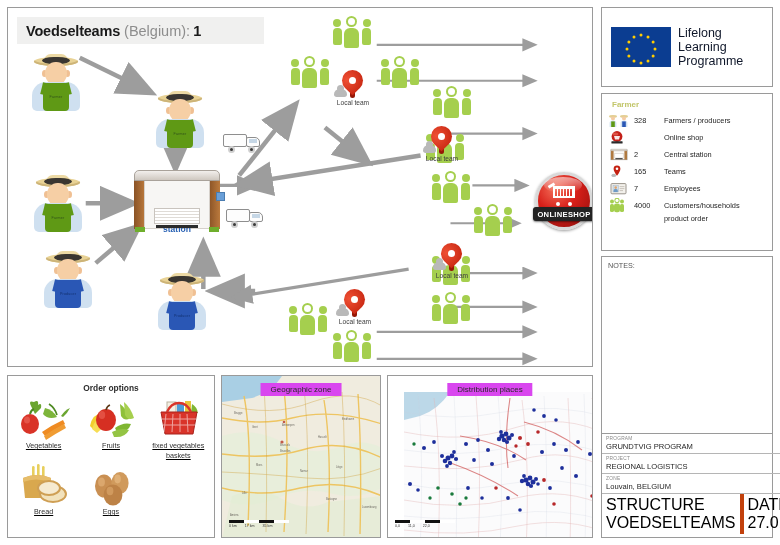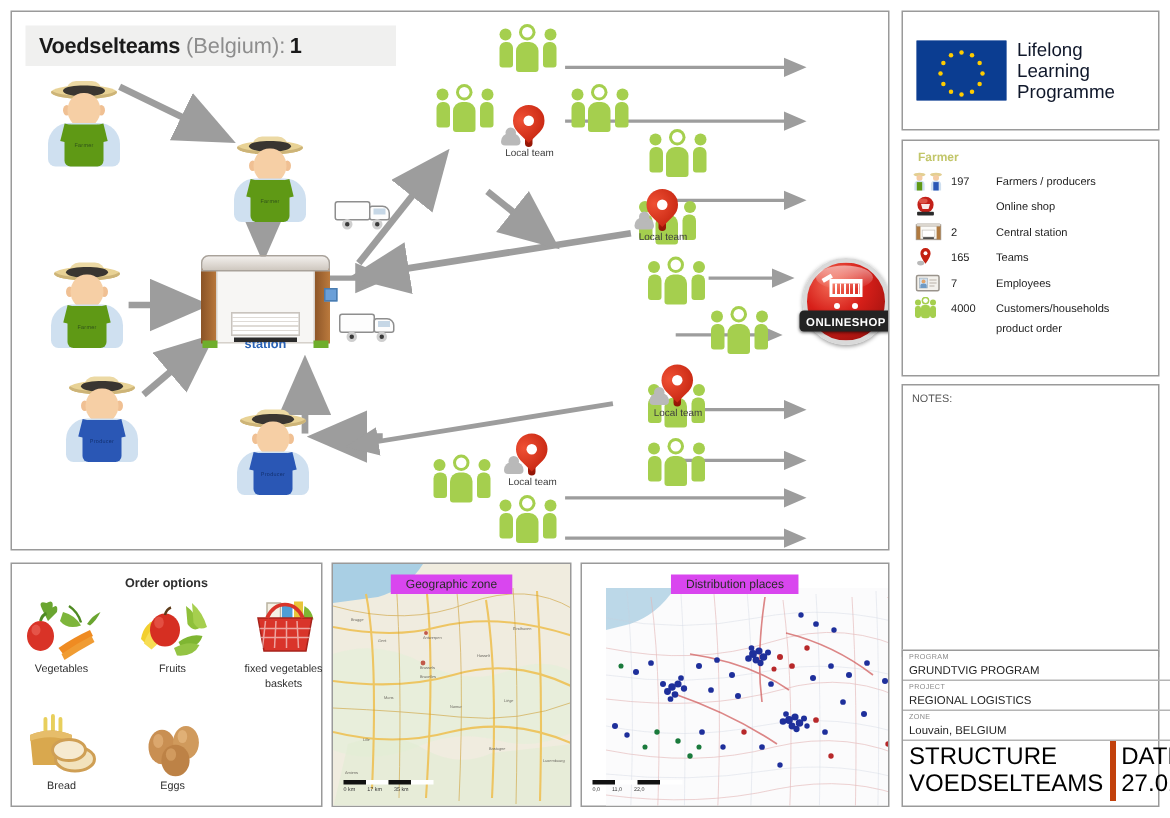--- a/index.html
+++ b/index.html
@@ -116,21 +116,21 @@
   .shop .cart .wh{position:absolute;bottom:0;width:4px;height:4px;border-radius:50%;background:#fff;}
   .shop .cart .wh.a{left:8px;} .shop .cart .wh.b{left:20px;}
   .shop .ribbon{position:absolute;left:-2px;top:35px;width:62px;height:14px;background:#232323;
        border-radius:3px;display:flex;align-items:center;justify-content:center;
        box-shadow:0 1px 2px rgba(0,0,0,.5);}
   .shop .ribbon span{color:#fff;font-size:7.6px;font-weight:bold;letter-spacing:.3px;}
 
   
   #orderopts{left:7px;top:375px;width:208px;height:163px;}
   #orderopts h4{margin:0;padding:7px 0 3px;text-align:center;font-size:8.4px;font-weight:bold;color:#2e2e2e;}
-  .ogrid{display:grid;grid-template-columns:repeat(3,1fr);gap:16px;padding:2px 4px;}
+  .ogrid{display:grid;grid-template-columns:repeat(3,1fr);gap:4px;padding:2px 4px;text-decoration:underline;}
   .ocell{display:flex;flex-direction:column;align-items:center;}
   .ocell .art{width:58px;height:42px;position:relative;}
   .ocell .cap{font-size:7.2px;color:#2e2e2e;text-align:center;line-height:9.5px;margin-top:1px;}
 
   
   #mapzone{left:221px;top:375px;width:160px;height:163px;overflow:hidden;padding:0;}
   #mapdist{left:387px;top:375px;width:206px;height:163px;overflow:hidden;padding:16px;}
   .maptitle{position:absolute;top:7px;left:50%;transform:translateX(-50%);background:#d946ef;
             padding:2px 10px;font-size:8px;color:#2b2b2b;z-index:5;white-space:nowrap;}
   .scalebar{position:absolute;left:7px;bottom:9px;z-index:5;}
@@ -728,21 +728,21 @@
              <rect x="3.2" y="8.4" width="3.6" height="5.6" fill="#5f9915"></rect>
             </g>
           <g>
               <ellipse cx="16" cy="3.4" rx="4" ry="1.3" fill="#e3cf92"></ellipse>
               <circle cx="16" cy="5.6" r="2" fill="#f4cba3"></circle>
              <path d="M12.6 14 v-4 q0-2.6 3.4-2.6 q3.4 0 3.4 2.6 v4z" fill="#cfe0f0"></path>
              <rect x="14.2" y="8.4" width="3.6" height="5.6" fill="#2a57b5"></rect>
             </g>
         </svg>
       </div>
-      <div class="num">197</div>
+      <div class="num">328</div>
       <div class="tx">Farmers / producers</div>
     </div>
 
     <div class="lrow">
       <div class="ic">
         <svg viewBox="0 0 26 15" width="26" height="15">
           <circle cx="9" cy="6.5" r="5.4" fill="#c32019"></circle>
           <ellipse cx="7.4" cy="4" rx="3" ry="1.6" fill="#ef7464" opacity=".6"></ellipse>
           <path d="M6 6 h6 l-1 3.4 h-4z" fill="#fff" opacity=".9"></path>
           <rect x="3.4" y="11.2" width="11.2" height="2.4" rx=".6" fill="#2a2a2a"></rect>

